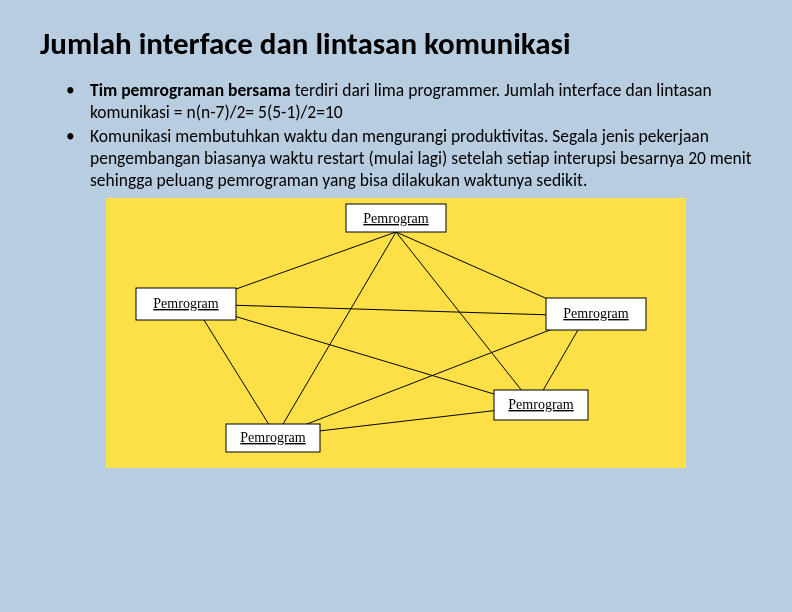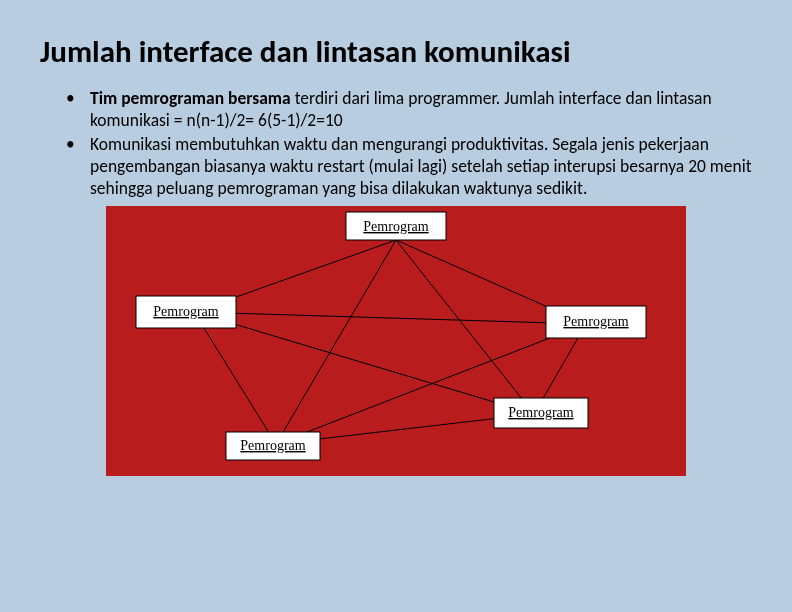--- a/index.html
+++ b/index.html
@@ -8,21 +8,21 @@
     width: 792px;
     height: 612px;
     background: #b9cde0;
     font-family: Calibri, Arial, sans-serif;
     box-sizing: border-box;
     overflow: hidden;
   }
   .slide {
     width: 792px;
     height: 612px;
-    padding: 34px 40px 10px 40px;
+    padding: 26px 40px 10px 40px;
     box-sizing: border-box;
   }
   .title {
     font-size: 31px;
     font-weight: 700;
     color: #000;
     margin: 0 0 18px 0;
     line-height: 1.15;
   }
   ul.bullets {
@@ -44,21 +44,21 @@
     left: -18px;
     top: 0;
     color: #000;
     font-size: 17.5px;
   }
   .bold { font-weight: 700; text-align: right; }
   .diagram-wrap {
     width: 580px;
     height: 270px;
     margin: 4px auto 0 auto;
-    background: #b91c1c;
+    background: #fde047;
     position: relative;
   }
   svg { display: block; }
   .node {
     stroke: #000;
     stroke-width: 1;
     fill: #fff;
   }
   .node-label {
     font-family: "Times New Roman", serif;
@@ -77,21 +77,21 @@
   }
 </style>
 </head>
 <body>
 
 <div class="slide">
   <h1 class="title">Jumlah interface dan lintasan komunikasi</h1>
 
   <ul class="bullets">
     <li>
-      <span class="bold">Tim pemrograman bersama</span><span> terdiri dari lima programmer. Jumlah interface dan lintasan komunikasi = n(n-1)/2= 6(5-1)/2=10</span>
+      <span class="bold">Tim pemrograman bersama</span><span> terdiri dari lima programmer. Jumlah interface dan lintasan komunikasi = n(n-7)/2= 5(5-1)/2=10</span>
     </li>
     <li>Komunikasi membutuhkan waktu dan mengurangi produktivitas. Segala jenis pekerjaan pengembangan biasanya waktu restart (mulai lagi) setelah setiap interupsi besarnya 20 menit sehingga peluang pemrograman yang bisa dilakukan waktunya sedikit.</li>
   </ul>
 
   <div class="diagram-wrap">
     <svg width="580" height="270" viewBox="0 0 580 270">
 
       <g>
         <line class="edge" x1="290" y1="34" x2="88" y2="106"></line>
         <line class="edge" x1="290" y1="34" x2="480" y2="118"></line>

